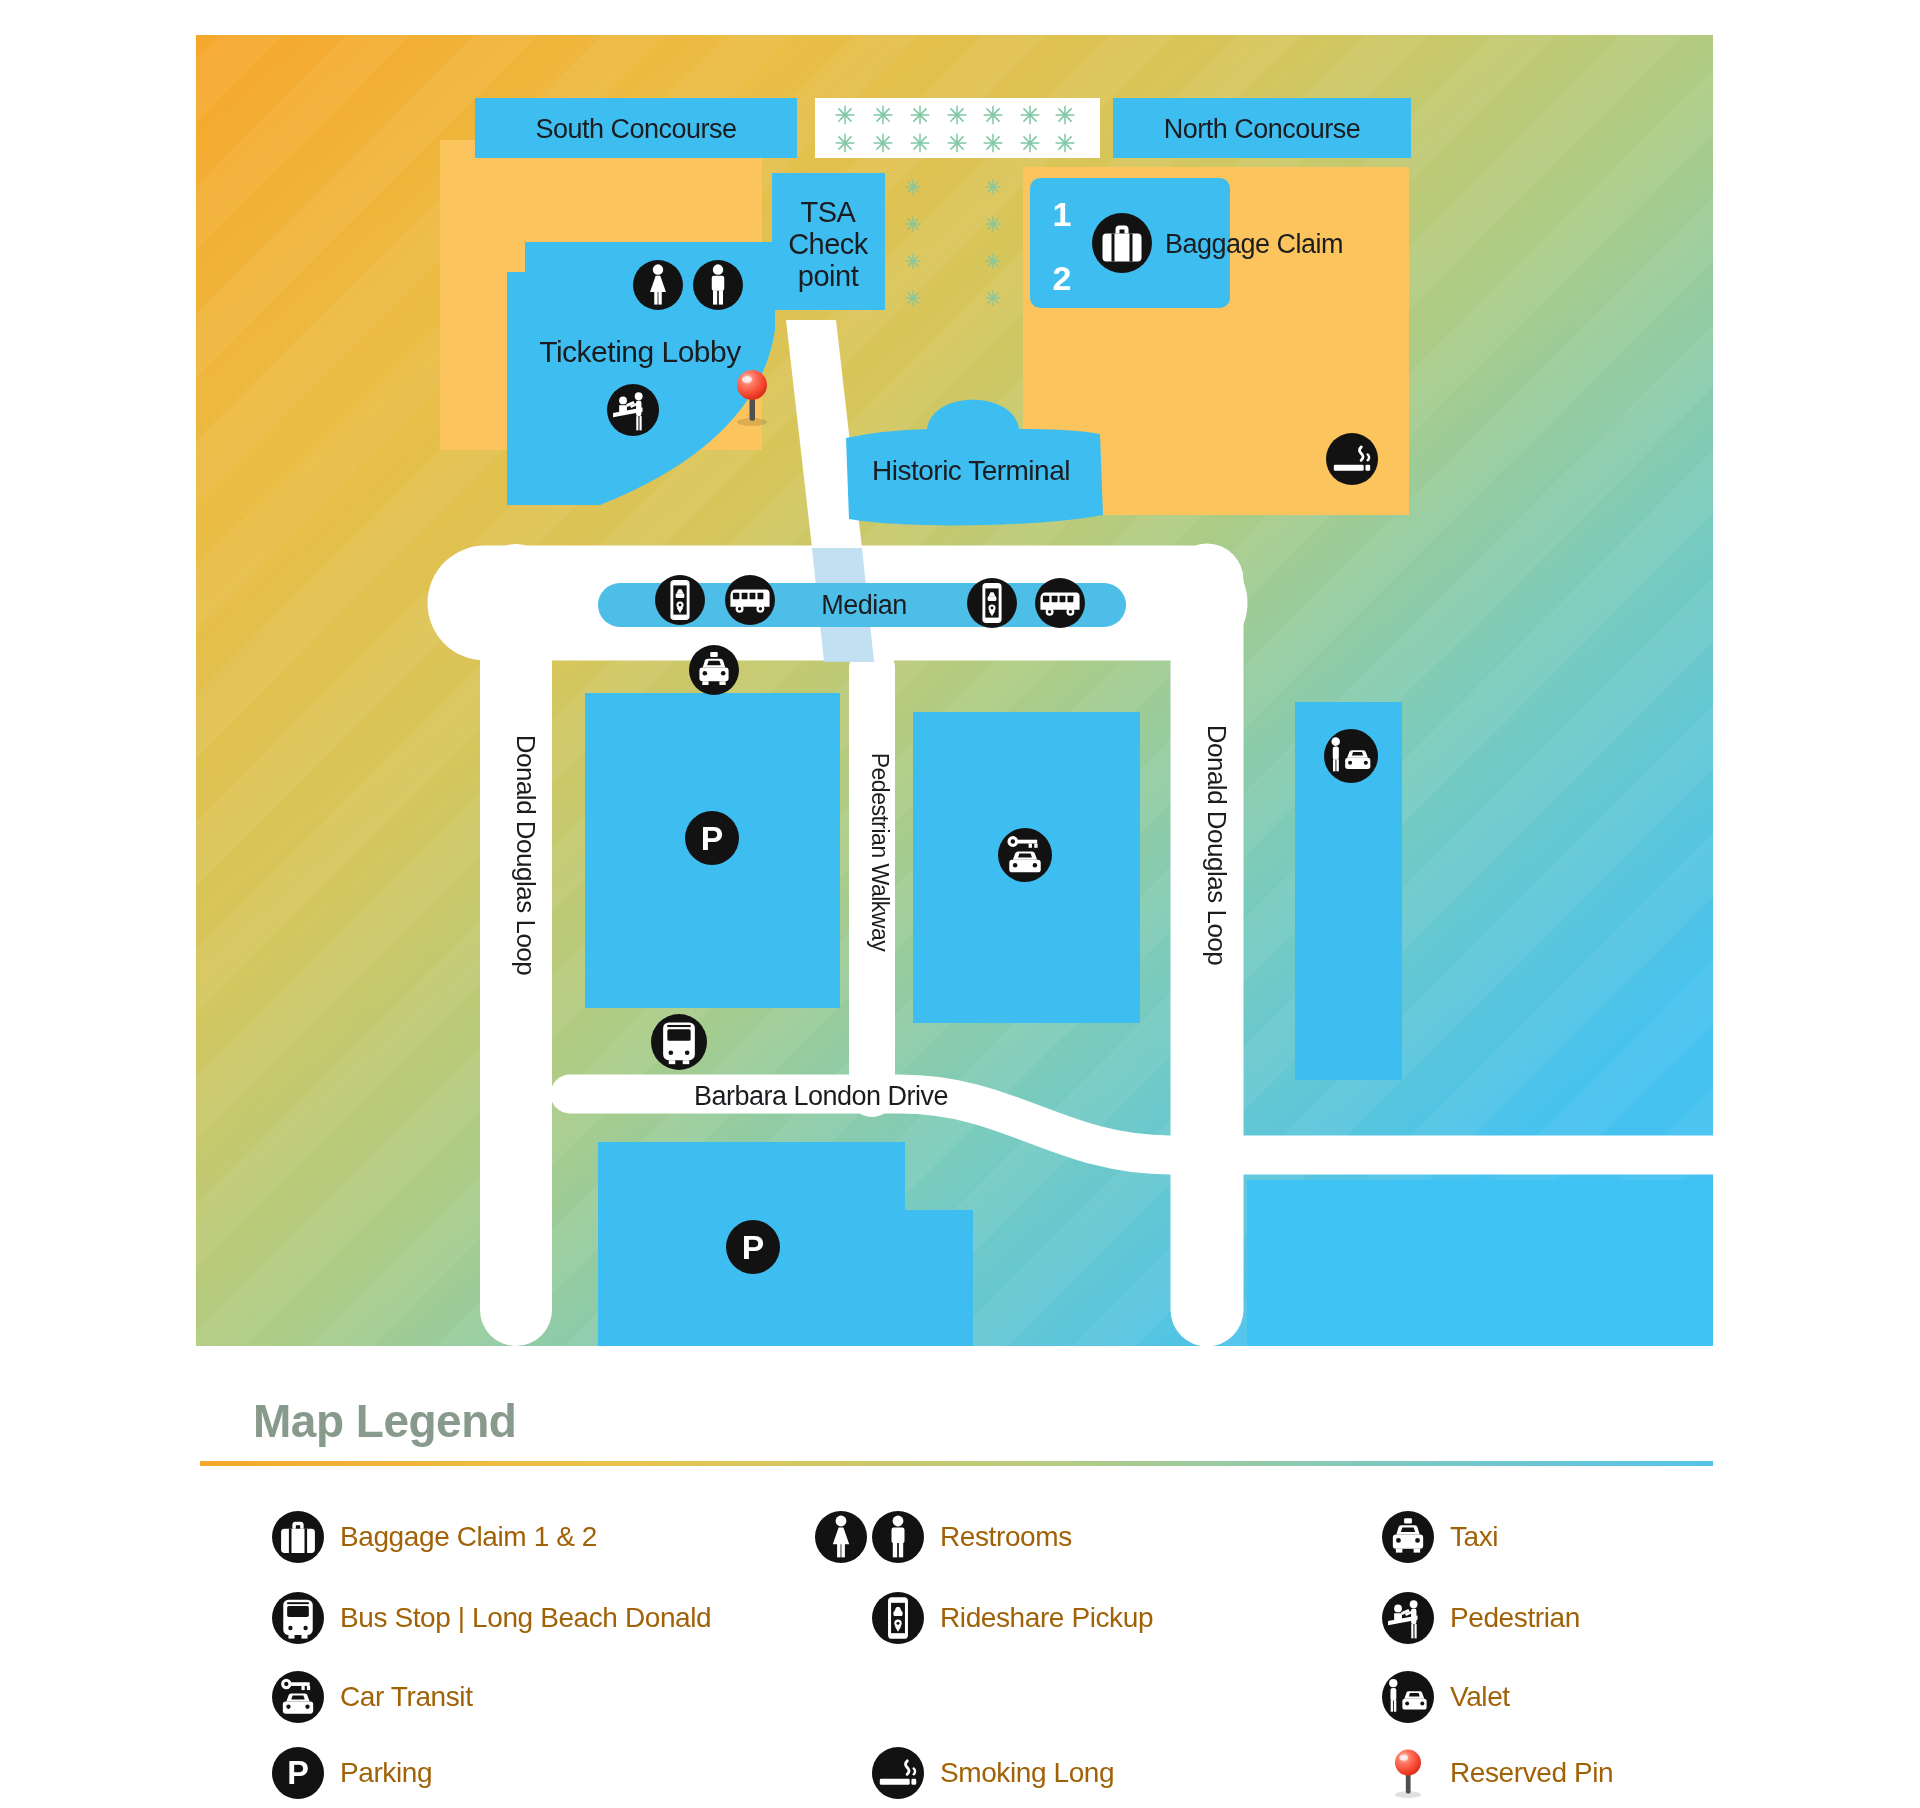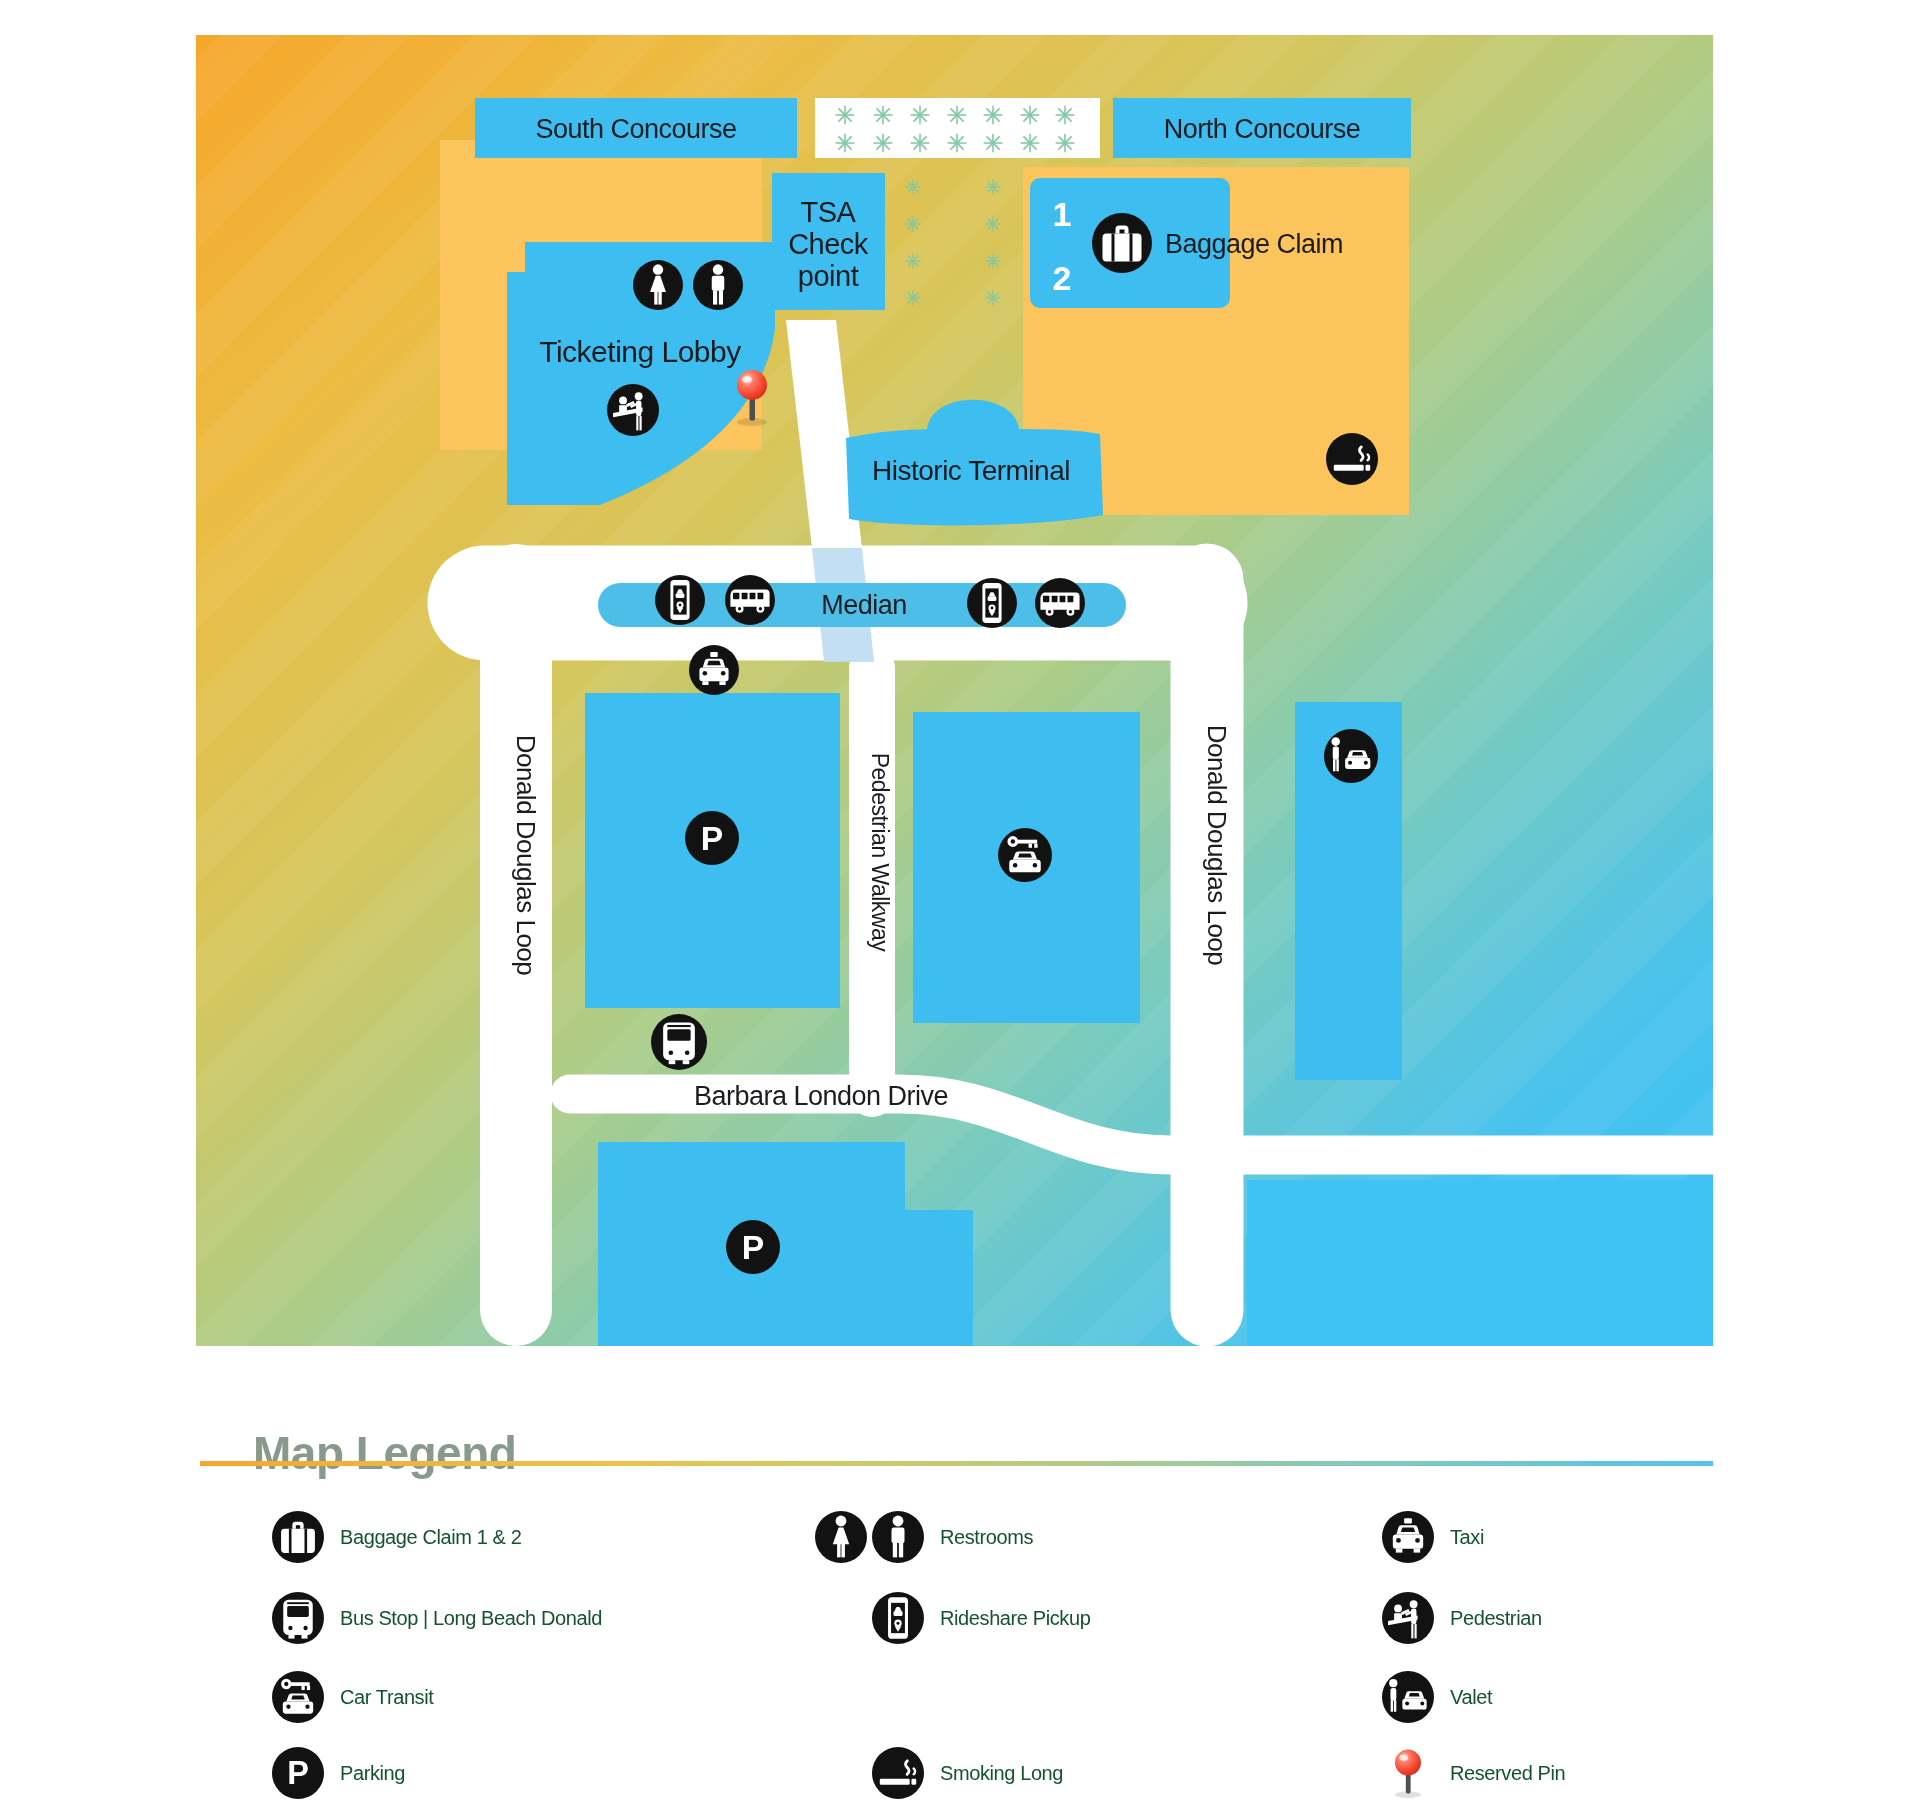--- a/index.html
+++ b/index.html
@@ -1,27 +1,27 @@
 <!DOCTYPE html>
 <html><head>
 <meta charset="utf-8">
 <style>
   html,body{margin:0;padding:0;background:#ffffff;}
   .page{position:relative;width:1920px;height:1808px;background:#ffffff;
         font-family:"Liberation Sans","DejaVu Sans",sans-serif;overflow:hidden;}
   #map-svg{position:absolute;left:196px;top:35px;width:1517px;height:1311px;}
   .map-label{fill:#1b1c20;letter-spacing:-0.5px;font-weight:500;}
   .legend-title{position:absolute;left:253px;top:1394px;font-size:46px;font-weight:600;
-                color:#889a8c;letter-spacing:-0.5px;margin-top:32px;}
+                color:#889a8c;letter-spacing:-0.5px;}
   .legend-rule{position:absolute;left:200px;top:1461px;width:1513px;height:5px;
                background:linear-gradient(90deg,#f6a72b 0%,#e9c44b 28%,#b9cb7e 55%,#7fc9c0 78%,#55c3e8 100%);}
   .li{position:absolute;display:flex;align-items:center;gap:16px;height:52px;}
   .li .icpair{display:flex;align-items:center;gap:5px;}
   .ic{width:52px;height:52px;display:block;}
-  .ltxt{font-size:20px;color:#14532d;letter-spacing:-0.4px;white-space:nowrap;}
+  .ltxt{font-size:28px;color:#a16207;letter-spacing:-0.4px;white-space:nowrap;}
 </style>
 </head>
 <body>
 
 <div class="page">
 
   <svg id="map-svg" viewBox="196 35 1517 1311">
     <defs>
       <linearGradient id="bgGrad" x1="0" y1="0" x2="1" y2="1">
         <stop offset="0" stop-color="#F6A72B"></stop>

